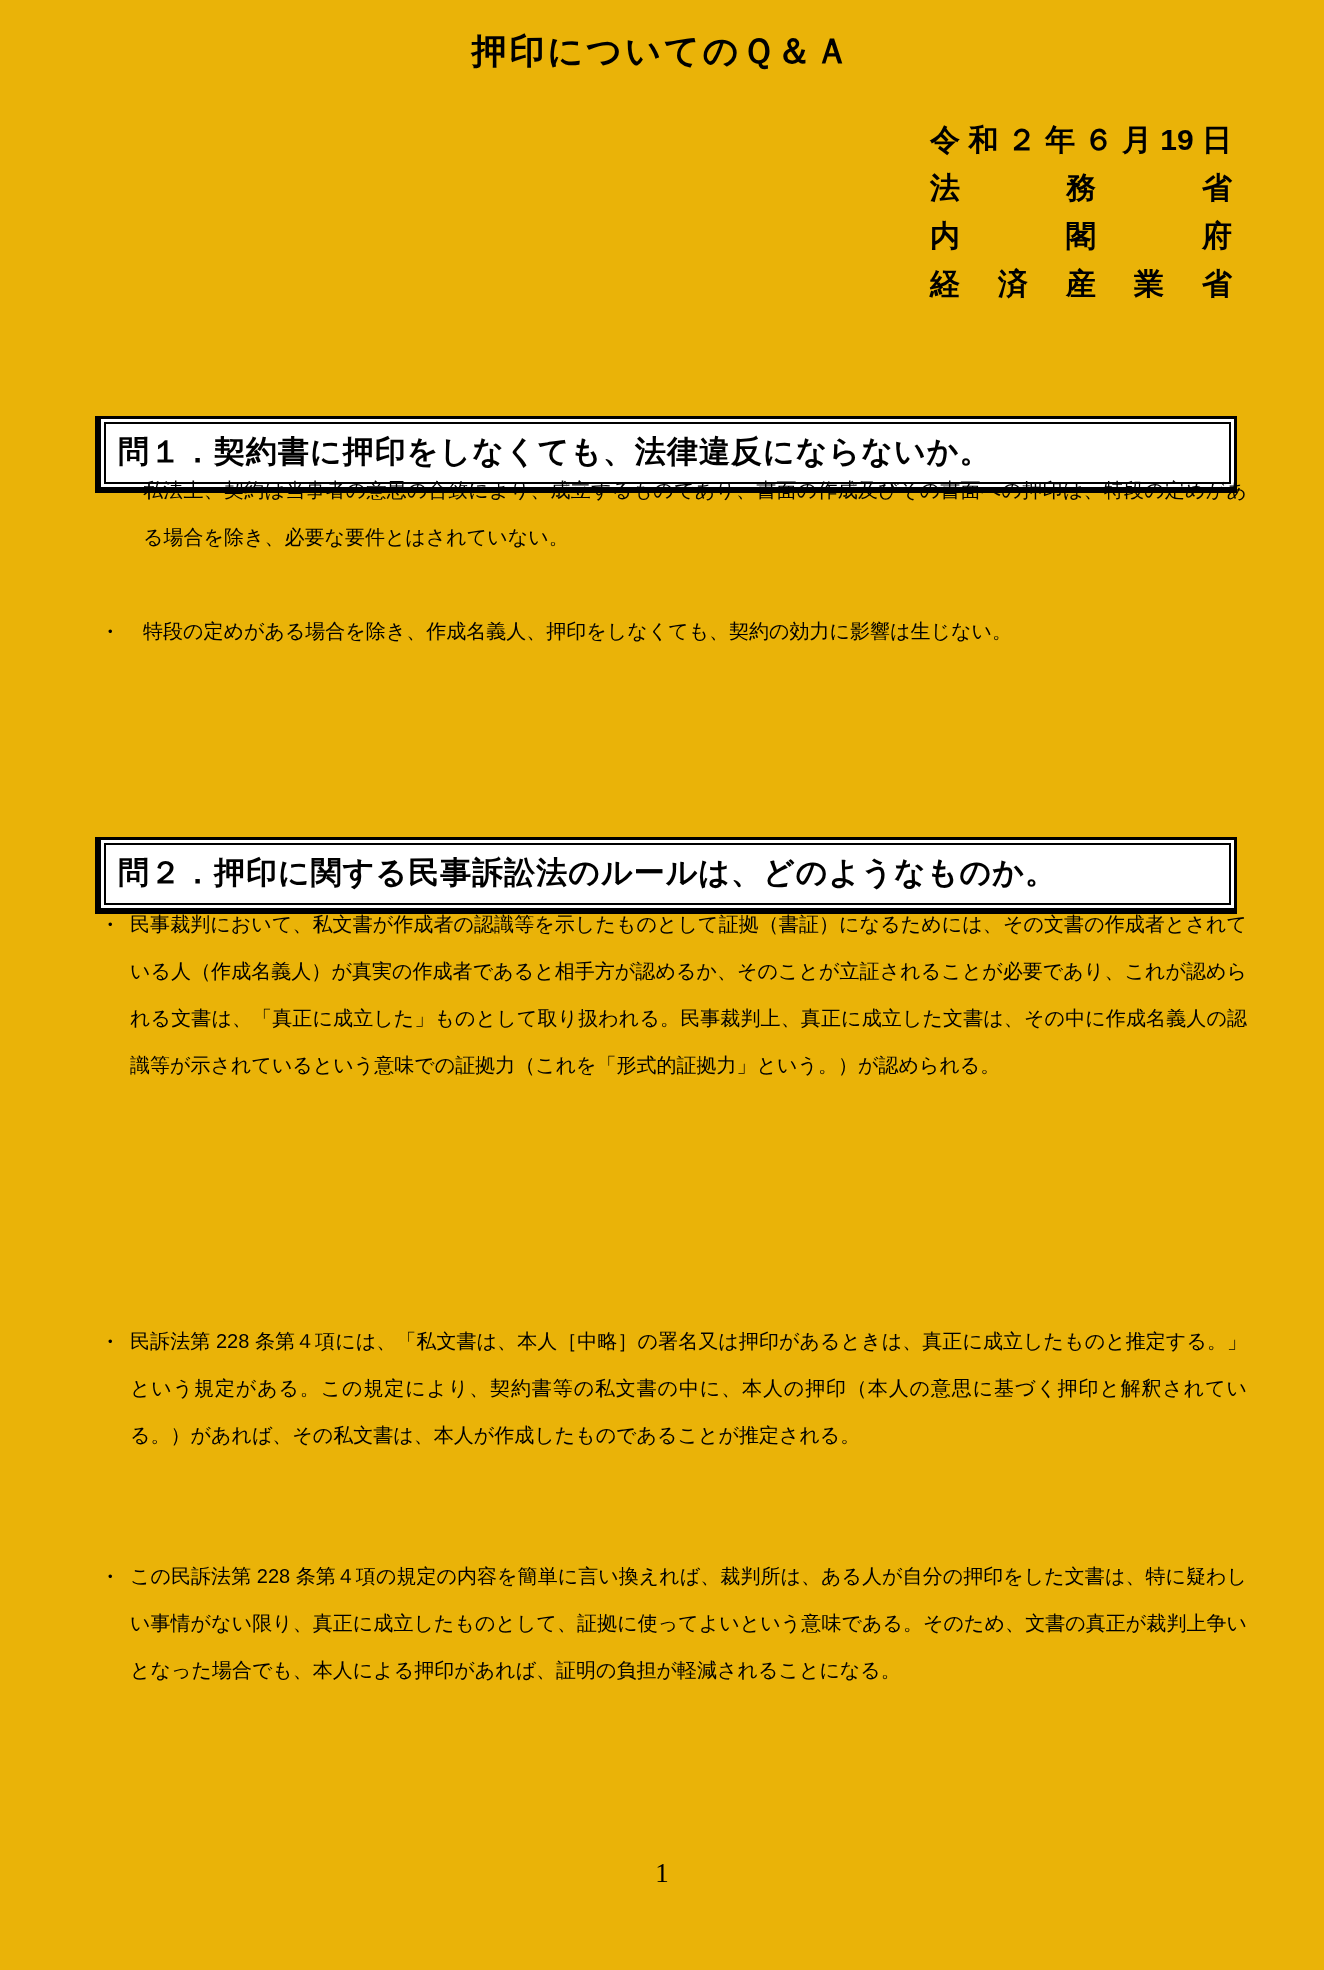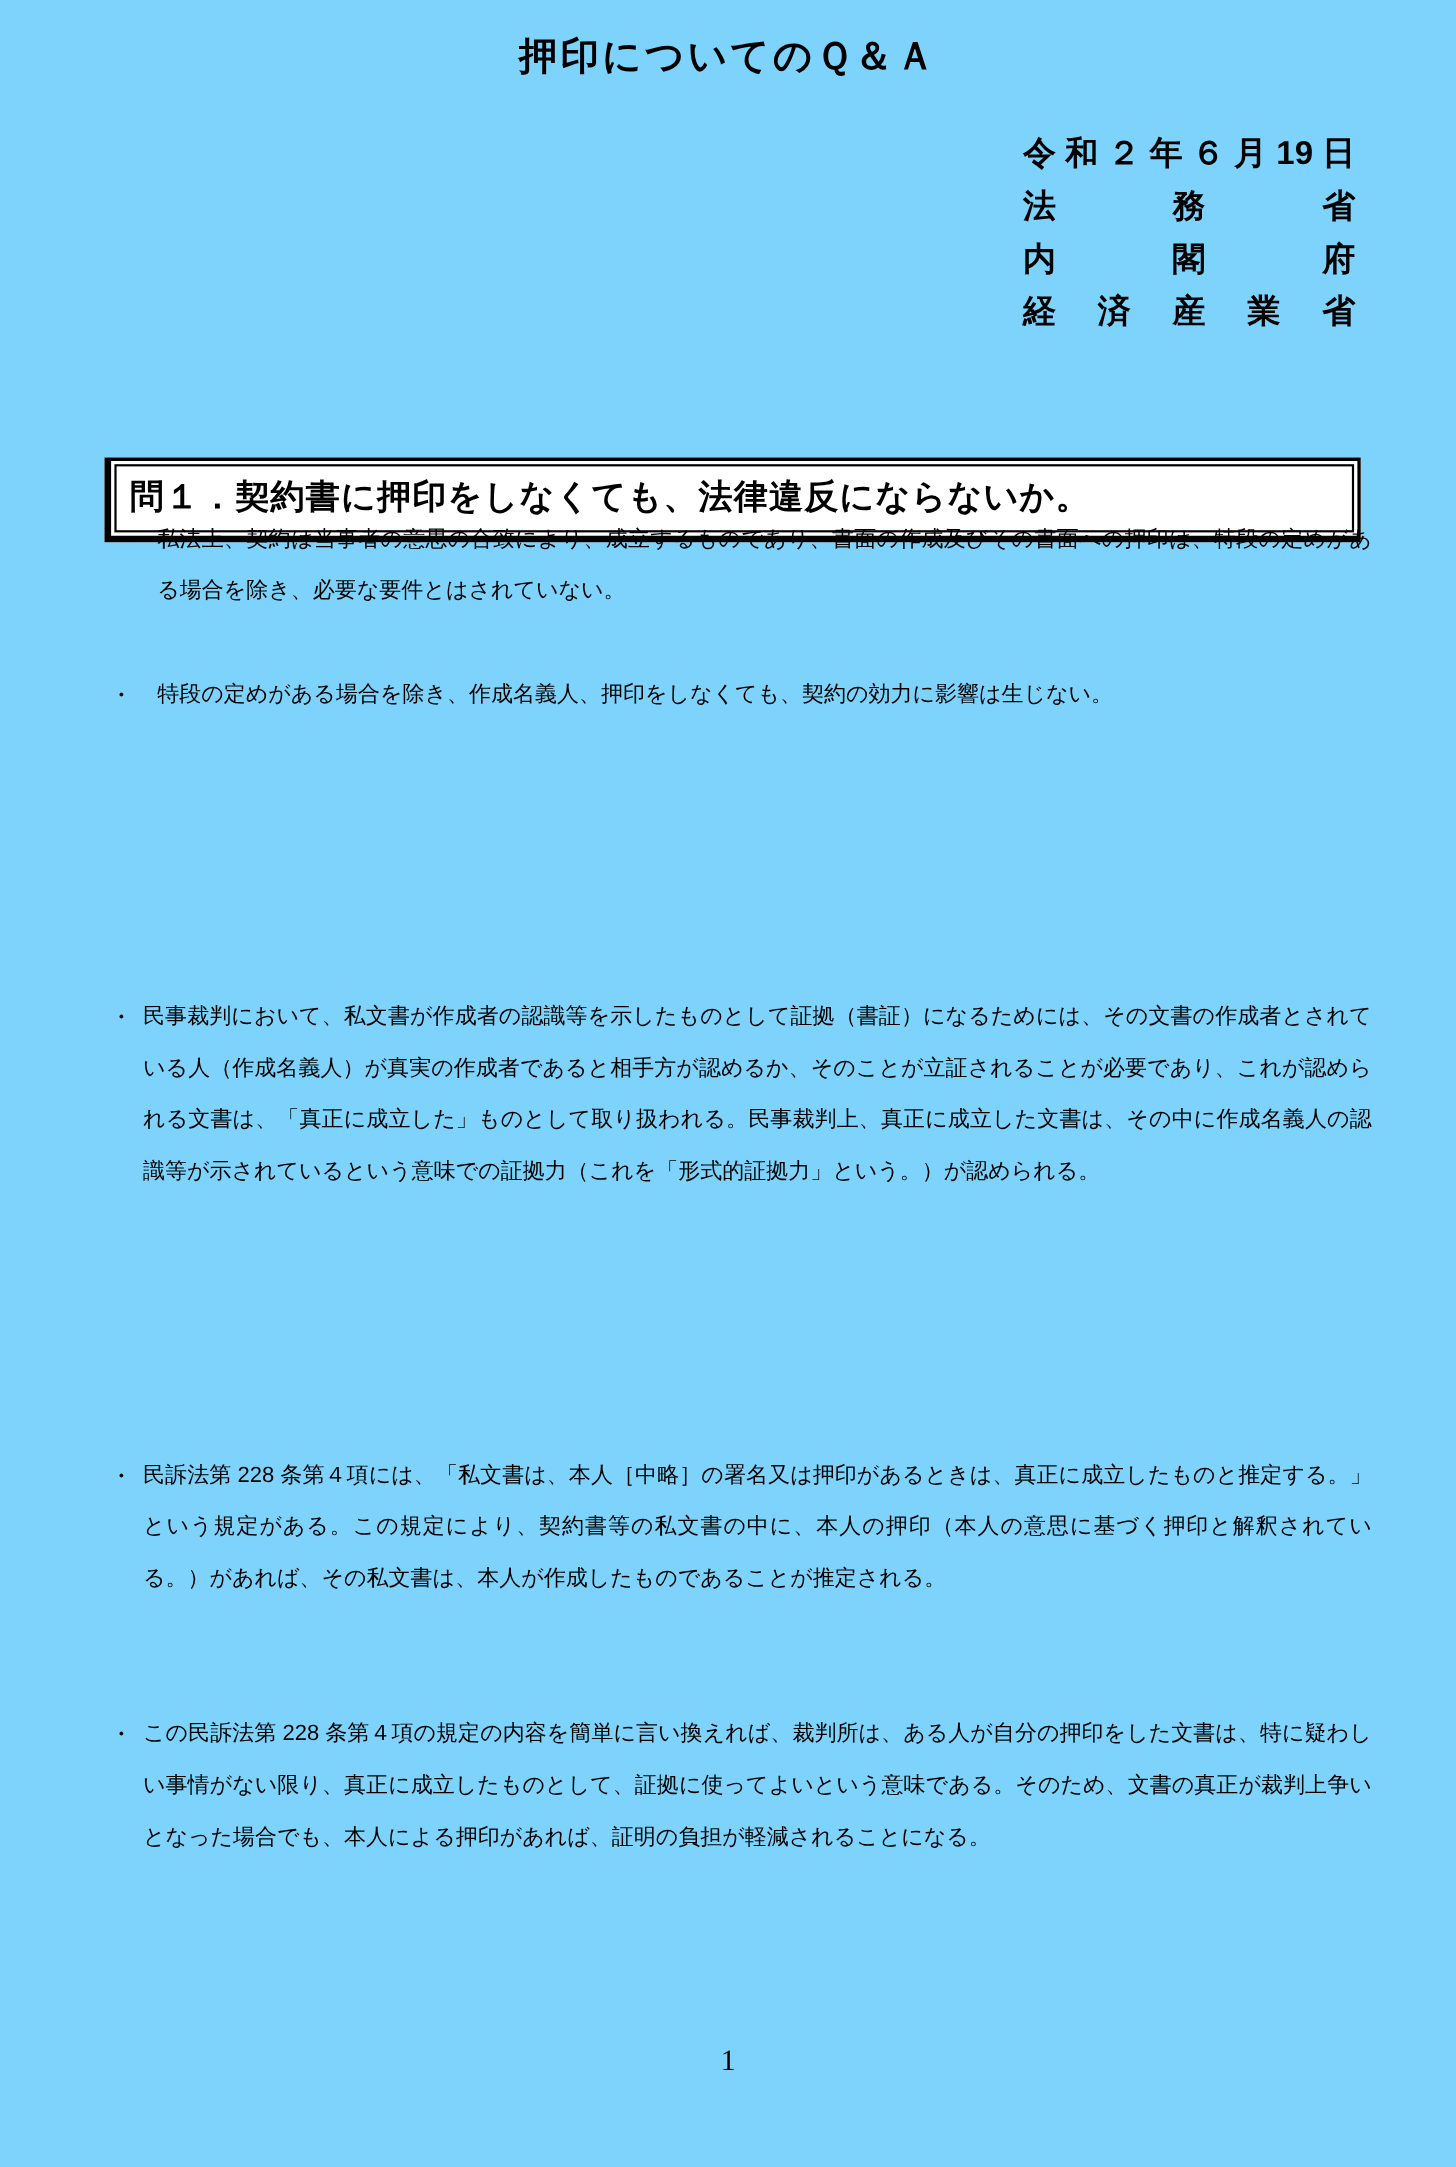--- a/index.html
+++ b/index.html
@@ -1,21 +1,21 @@
 <!DOCTYPE html>
 <html lang="ja"><head>
 <meta charset="utf-8">
 <style>
   html, body { margin: 0; padding: 0; background: #e8e8e8; }
   .page {
     position: relative;
     width: 1324px;
     height: 1970px;
     margin: 0 auto;
-    background: #7dd3fc;
+    background: #eab308;
     color: #000000;
     font-family: "Liberation Sans", "DejaVu Sans", sans-serif;
     overflow: hidden;
   }
 
   
   .doc-title {
     position: absolute;
     top: 28px;
     left: 0;
@@ -133,20 +133,23 @@
   <div class="bullet-item sec1 b-q1-1">
     <span class="bullet-marker">・</span>
     <div class="bullet-text">私法上、契約は当事者の意思の合致により、成立するものであり、書面の作成及びその書面への押印は、特段の定めがある場合を除き、必要な要件とはされていない。</div>
   </div>
 
   <div class="bullet-item sec1 b-q1-2">
     <span class="bullet-marker">・</span>
     <div class="bullet-text">特段の定めがある場合を除き、作成名義人、押印をしなくても、契約の効力に影響は生じない。</div>
   </div>
 
+  <div class="q-box q2">
+    <div class="q-box-inner">問２．押印に関する民事訴訟法のルールは、どのようなものか。</div>
+  </div>
 
   <div class="bullet-item sec2 b-q2-1">
     <span class="bullet-marker">・</span>
     <div class="bullet-text">民事裁判において、私文書が作成者の認識等を示したものとして証拠（書証）になるためには、その文書の作成者とされている人（作成名義人）が真実の作成者であると相手方が認めるか、そのことが立証されることが必要であり、これが認められる文書は、「真正に成立した」ものとして取り扱われる。民事裁判上、真正に成立した文書は、その中に作成名義人の認識等が示されているという意味での証拠力（これを「形式的証拠力」という。）が認められる。</div>
   </div>
 
   <div class="bullet-item sec2 b-q2-2">
     <span class="bullet-marker">・</span>
     <div class="bullet-text">民訴法第 228 条第４項には、「私文書は、本人［中略］の署名又は押印があるときは、真正に成立したものと推定する。」という規定がある。この規定により、契約書等の私文書の中に、本人の押印（本人の意思に基づく押印と解釈されている。）があれば、その私文書は、本人が作成したものであることが推定される。</div>
   </div>

